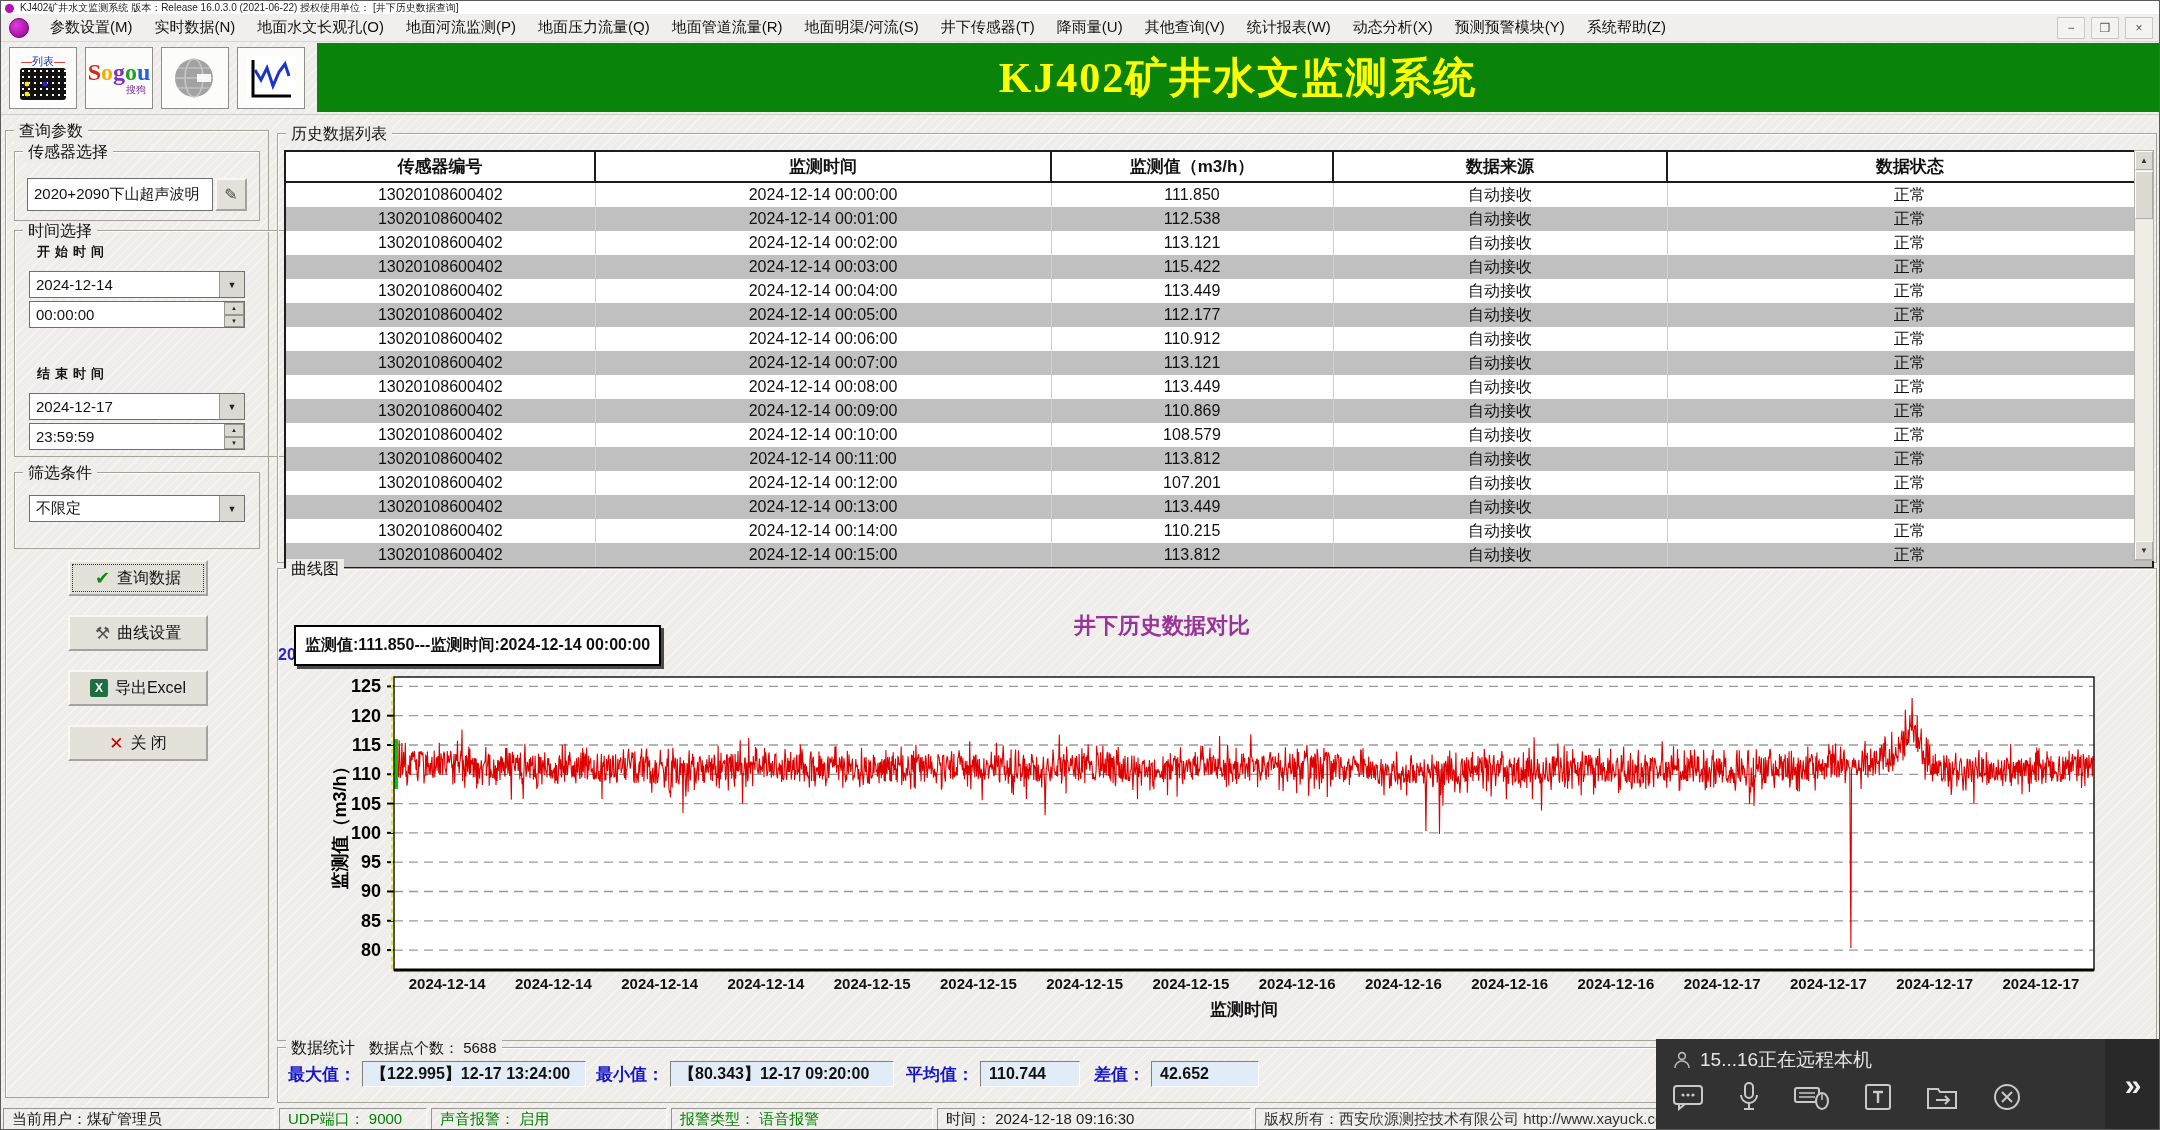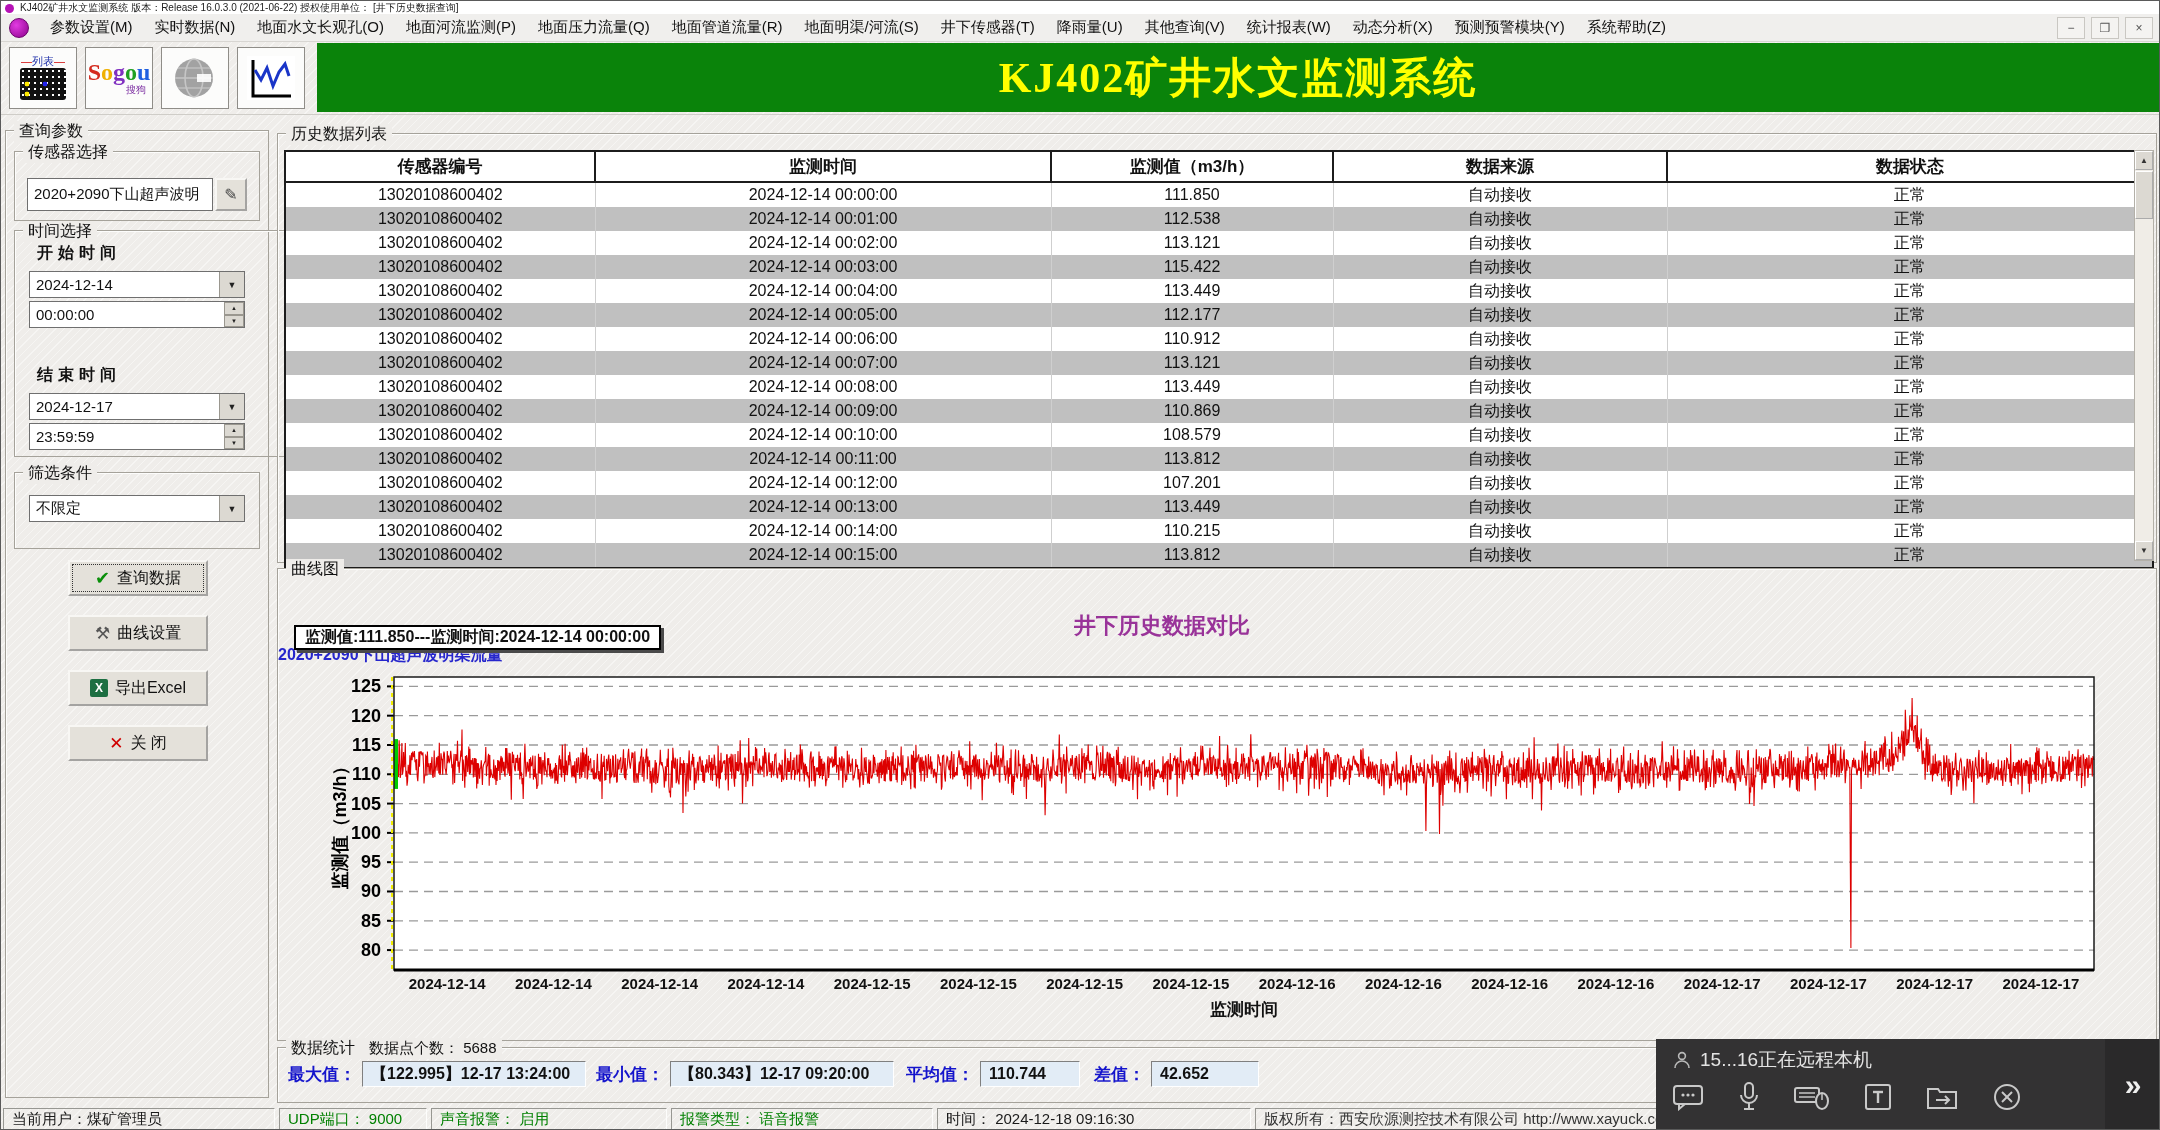--- a/index.html
+++ b/index.html
@@ -37,21 +37,21 @@
   .list-cap .d{color:#d00000;} .list-cap .t{color:#2233aa;}
   .sogou{font-weight:bold;font-size:24px;line-height:24px;font-family:"Liberation Serif","DejaVu Serif",serif;}
   .sogou-sub{font-size:10px;color:#7a2ba0;line-height:10px;align-self:flex-end;margin-right:6px;}
   .banner{flex:1;height:69px;margin:0 2px 0 12px;background:#0a830a;display:flex;align-items:center;justify-content:center;}
   .banner-text{color:#ffff00;font-size:42px;font-weight:bold;letter-spacing:2px;
                font-family:"Liberation Serif","DejaVu Serif",serif;}
   
   .gb{position:absolute;border:1px solid #a5a29a;box-shadow:inset 1px 1px 0 #fdfdfc;box-sizing:border-box;}
   .gb-legend{position:absolute;top:-10px;left:8px;background:#efedea;padding:0 5px;font-size:16px;white-space:nowrap;}
   
-  .fld-label{position:absolute;font-size:16px;font-weight:bold;letter-spacing:5px;}
+  .fld-label{position:absolute;font-size:13px;font-weight:bold;letter-spacing:5px;}
   .combo,.spin,.inputbox{position:absolute;background:#fff;border:1px solid #6f6f6f;box-sizing:border-box;
         display:flex;align-items:center;font-size:15px;padding-left:6px;}
   .combo .arrow-btn,.spin .spin-btns{margin-left:auto;flex:none;}
   .arrow-btn{width:24px;height:100%;background:#dcd9d2;border-left:1px solid #9a978f;
              display:flex;align-items:center;justify-content:center;font-size:9px;color:#222;}
   .spin-btns{width:20px;height:100%;display:flex;flex-direction:column;}
   .spin-btns div{flex:1;background:#dcd9d2;border:1px solid #9a978f;font-size:6px;line-height:6px;
                  display:flex;align-items:center;justify-content:center;color:#222;}
   .sbtn3d{position:absolute;left:62px;width:140px;height:36px;background:#e4e1da;
           border:2px outset #f8f7f4;display:flex;align-items:center;justify-content:center;gap:7px;
@@ -70,21 +70,21 @@
   table.hist th{height:27px;background:#fff;font-weight:bold;font-size:17px;
                 border-right:2px solid #1c1c1c;border-bottom:2px solid #1c1c1c;overflow:hidden;white-space:nowrap;}
   table.hist td{height:24px;text-align:center;border-right:1px solid #cfcfcf;overflow:hidden;white-space:nowrap;padding:0;}
   tr.row-even{background:#fff;} tr.row-odd{background:#c0c0c0;}
   .vscroll{position:absolute;width:20px;background:#f0ede7;border:1px solid #b3b0a8;box-sizing:border-box;}
   .sb-btn{position:absolute;left:0;width:18px;height:19px;background:#dcd9d2;border:1px outset #fff;
           font-size:8px;display:flex;align-items:center;justify-content:center;color:#333;box-sizing:border-box;}
   .sb-thumb{position:absolute;left:0;width:18px;height:48px;background:#dcd9d2;border:1px outset #fff;box-sizing:border-box;}
   
   .tooltip{position:absolute;background:#fff;border:2px solid #000;box-shadow:3px 3px 0 #4a4a4a;
-           font-size:16px;font-weight:bold;padding:0 9px;white-space:nowrap;}
+           font-size:16px;font-weight:bold;padding:8px 9px;white-space:nowrap;}
   .chart-title{position:absolute;width:1768px;text-align:center;color:#993399;font-size:22px;font-weight:bold;}
   .chart-sub{position:absolute;width:1768px;text-align:left;color:#2626cc;font-size:16px;font-weight:bold;}
   .xlabels{position:absolute;display:flex;justify-content:space-around;font-size:15px;font-weight:bold;}
   .xlabels span{white-space:nowrap;}
   .xtitle{position:absolute;text-align:center;font-size:17px;font-weight:bold;}
   
   .stats-row{position:absolute;left:10px;top:12px;display:flex;align-items:center;height:28px;}
   .stat-label{color:#1414cc;font-weight:bold;font-size:17px;white-space:nowrap;}
   .stat-box{background:#e2ecf6;border:1px solid;border-color:#7f7f7f #fff #fff #7f7f7f;
             font-size:16px;font-weight:bold;display:flex;align-items:center;padding:8px 8px;height:26px;

